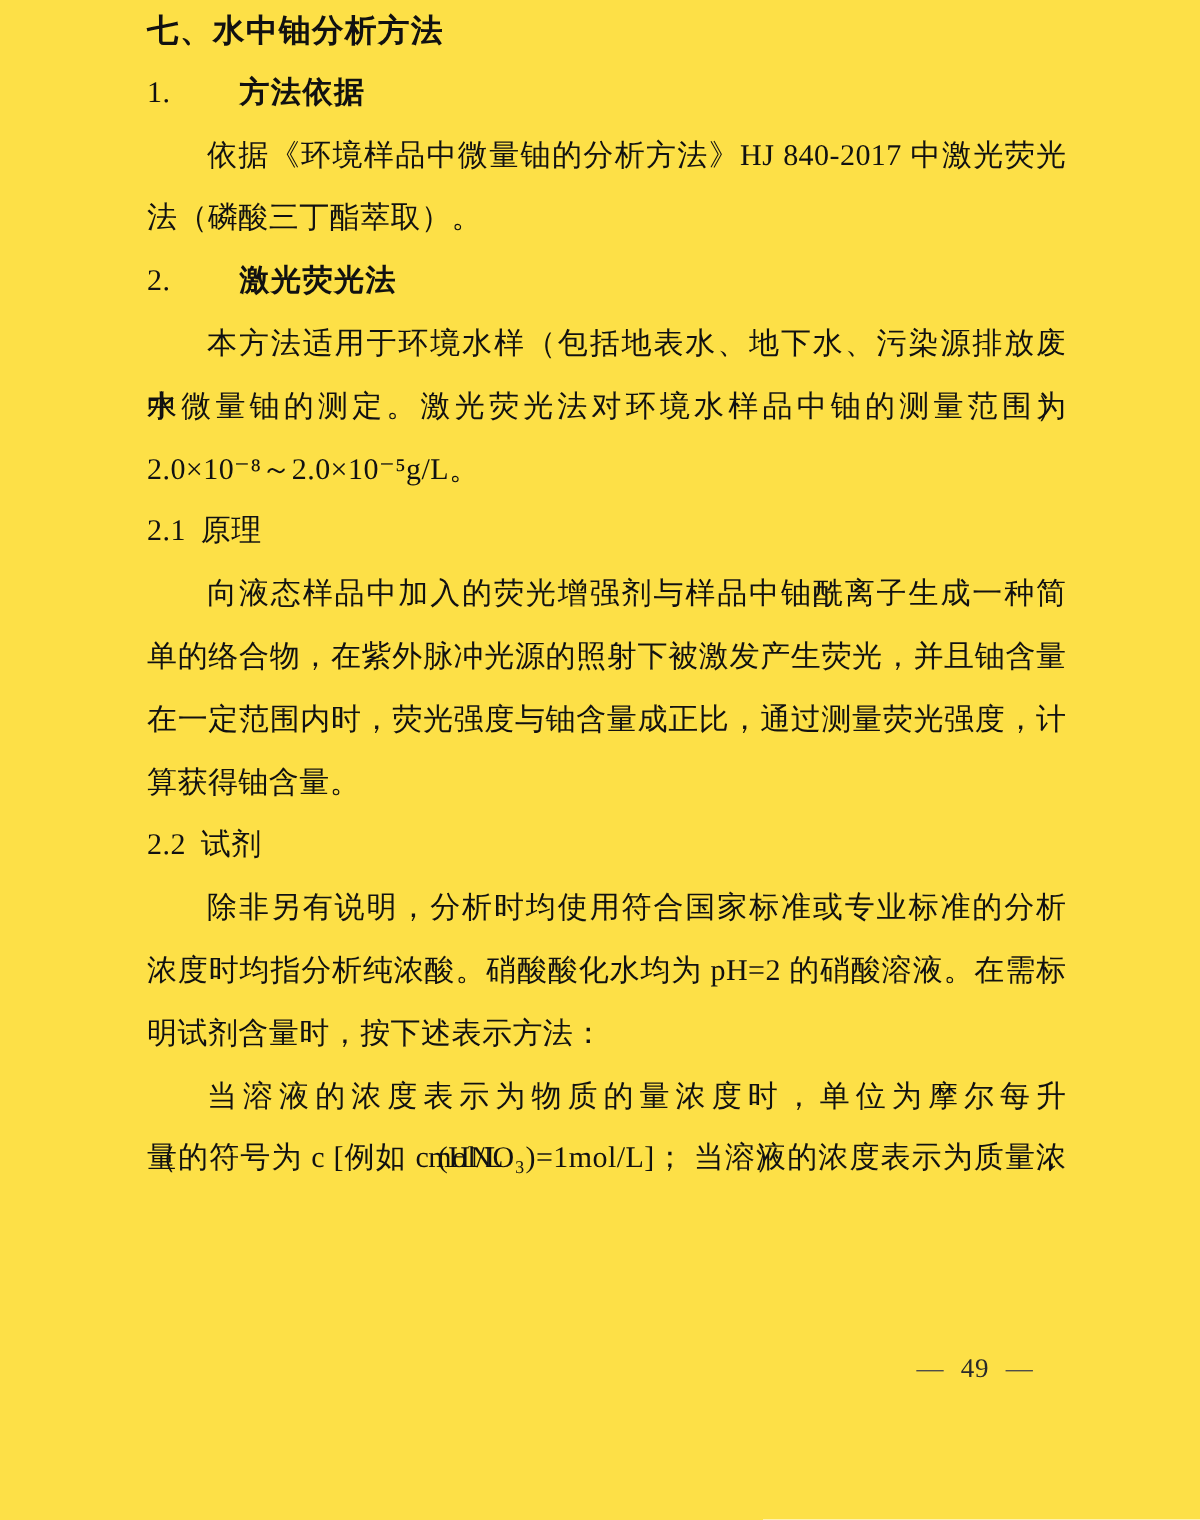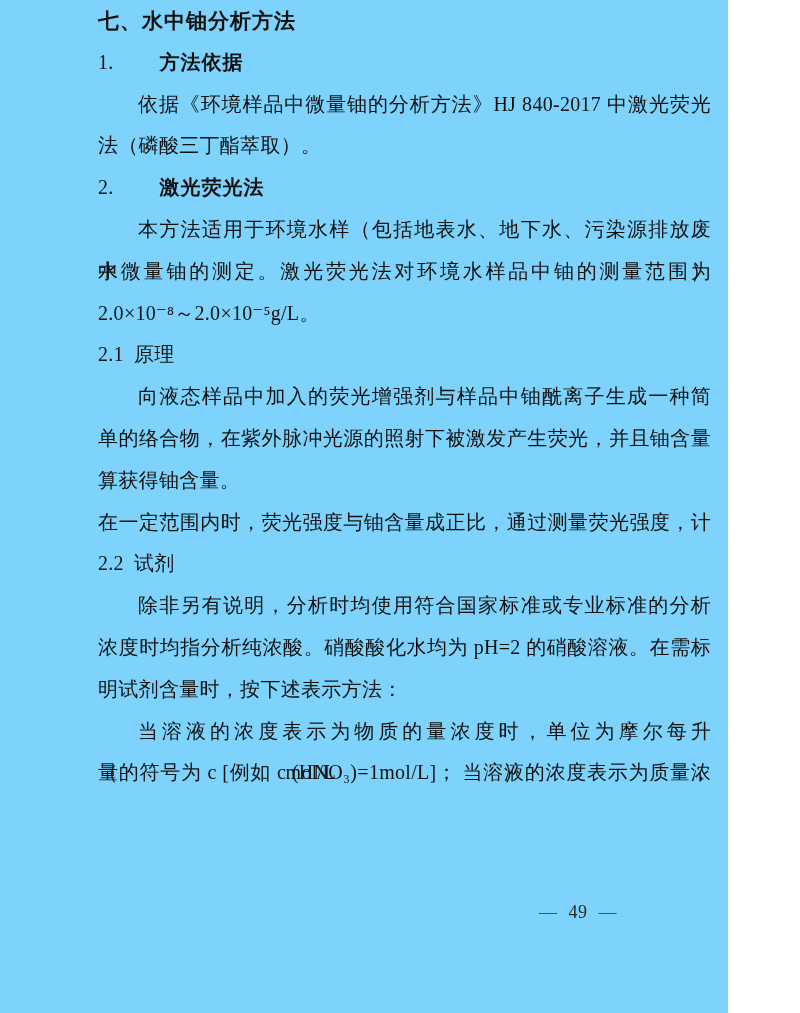--- a/index.html
+++ b/index.html
@@ -5,22 +5,22 @@
   * { margin: 0; padding: 0; box-sizing: border-box; }
   html, body {
     width: 800px; height: 1013px;
     background: #ffffff;
     overflow: hidden;
     font-family: "Liberation Serif", "DejaVu Serif", serif;
     color: #111111;
   }
   .page {
     position: relative;
-    width: 728px; height: 1013px;
-    background: #7dd3fc;
+    width: 800px; height: 1013px;
+    background: #fde047;
   }
   .content {
     position: absolute;
     left: 98px; top: 0;
     width: 613px;
   }
   .line {
     height: 41.8px;
     line-height: 41.8px;
     font-size: 20px;
@@ -86,22 +86,22 @@
     <div class="line h2"><span class="hnum">2.</span><span class="htext">激光荧光法</span></div>
 
     <div class="line full indent">本方法适用于环境水样（包括地表水、地下水、污染源排放废水）</div>
     <div class="line full">中微量铀的测定。激光荧光法对环境水样品中铀的测量范围为</div>
     <div class="line">2.0×10⁻⁸～2.0×10⁻⁵g/L。</div>
 
     <div class="line h3"><span class="hnum">2.1</span><span>原理</span></div>
 
     <div class="line full indent">向液态样品中加入的荧光增强剂与样品中铀酰离子生成一种简</div>
     <div class="line full">单的络合物，在紫外脉冲光源的照射下被激发产生荧光，并且铀含量</div>
+    <div class="line full">在一定范围内时，荧光强度与铀含量成正比，通过测量荧光强度，计</div>
     <div class="line">算获得铀含量。</div>
-    <div class="line full">在一定范围内时，荧光强度与铀含量成正比，通过测量荧光强度，计</div>
 
     <div class="line h3"><span class="hnum">2.2</span><span>试剂</span></div>
 
     <div class="line full indent">除非另有说明，分析时均使用符合国家标准或专业标准的分析</div>
     <div class="line full">浓度时均指分析纯浓酸。硝酸酸化水均为 pH=2 的硝酸溶液。在需标</div>
     <div class="line">明试剂含量时，按下述表示方法：</div>
 
     <div class="line full indent">当溶液的浓度表示为物质的量浓度时，单位为摩尔每升（mol/L），</div>
     <div class="line full">量的符号为 c [例如 c (HNO₃)=1mol/L]； 当溶液的浓度表示为质量浓</div>
 

